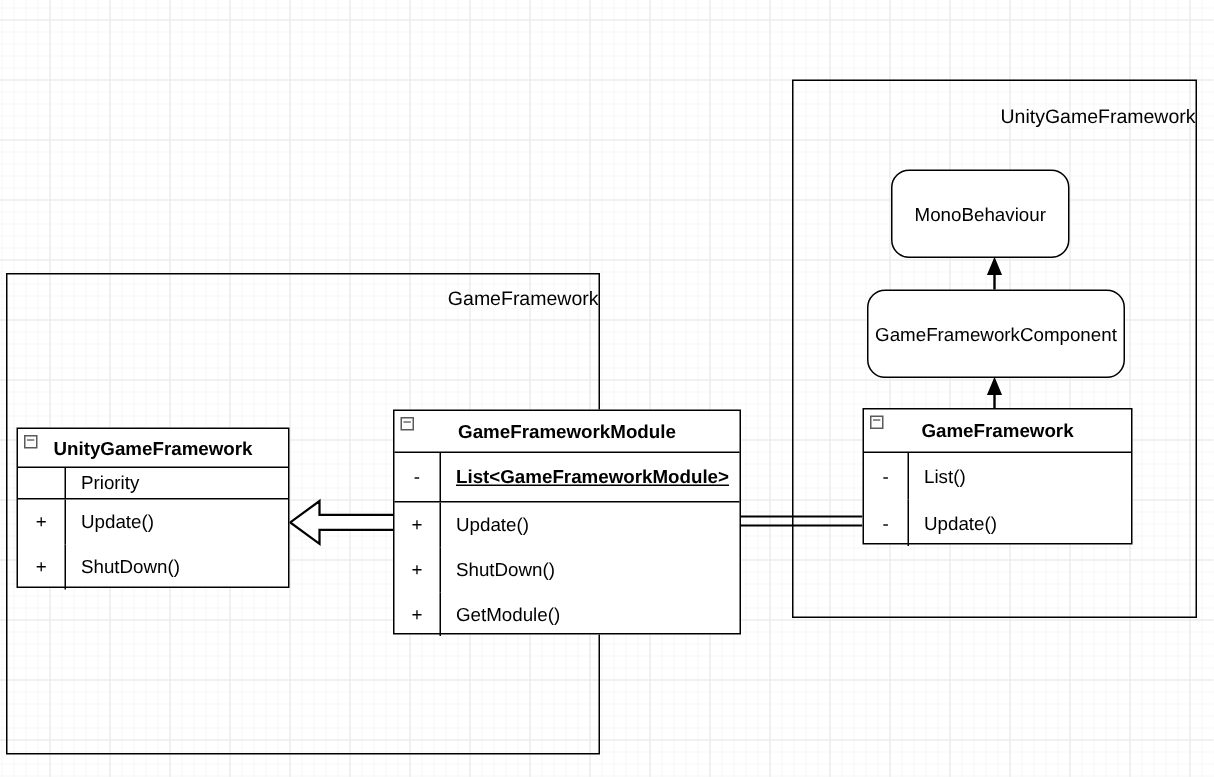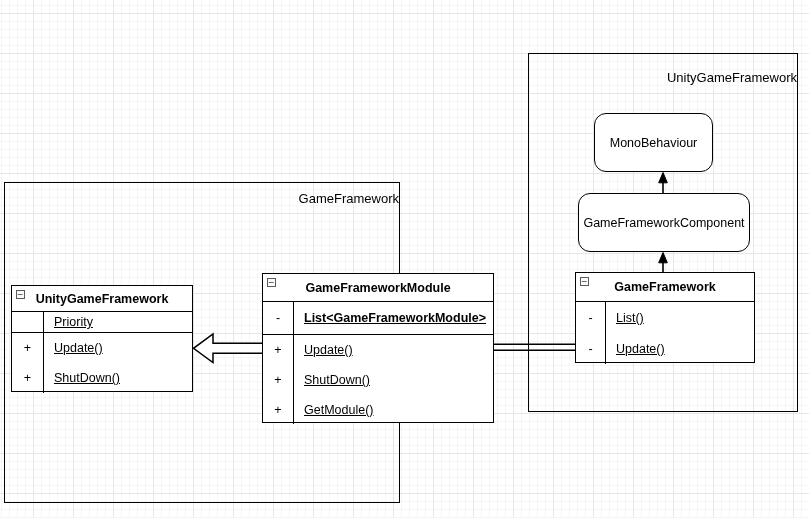--- a/index.html
+++ b/index.html
@@ -98,21 +98,20 @@
     flex: none;
   }
   .mtext {
     flex: 1;
     display: flex;
     align-items: center;
     padding-left: 10px;
     font-size: 12.5px;
     white-space: nowrap;
     overflow: hidden;
-    text-decoration: underline;
   }
   .mtext.static-member { font-weight: bold; text-decoration: underline; }
 
   .node {
     position: absolute;
     box-sizing: border-box;
     border: 1.5px solid #000;
     border-radius: 12px;
     background: #ffffff;
     z-index: 3;

